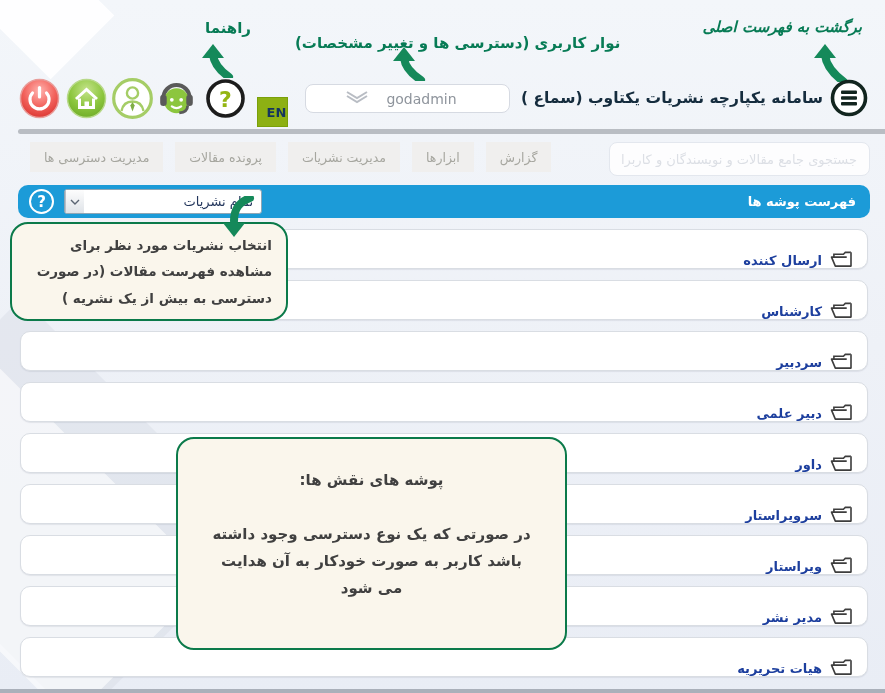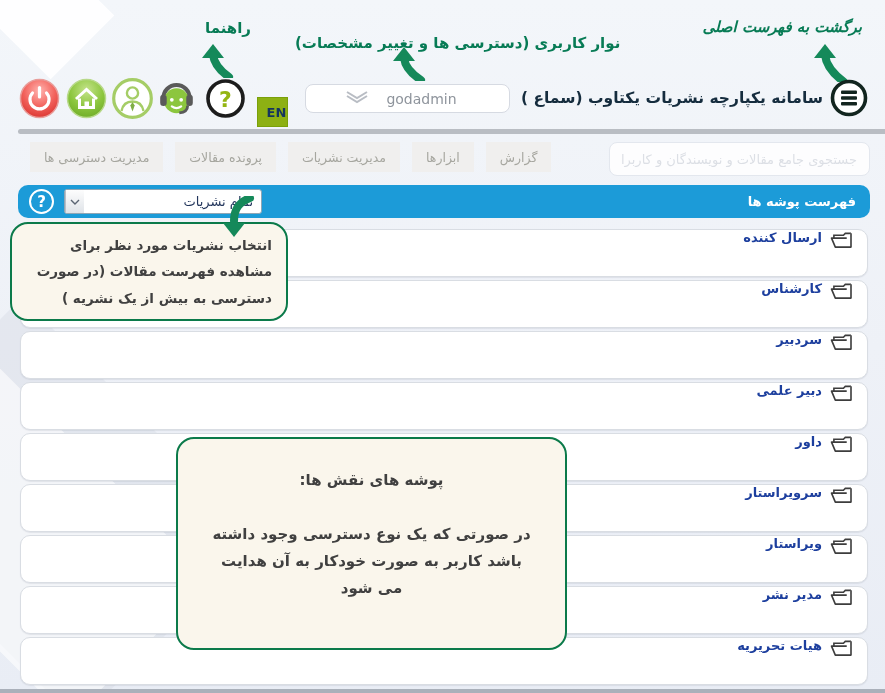--- a/index.html
+++ b/index.html
@@ -70,23 +70,23 @@
     border:1px solid #8fa6b5; border-radius:3px; display:flex; align-items:center; cursor:pointer;
   }
   .journal-select .val{ font-size:13px; color:#23365c; padding:0 8px; flex:1; }
   .journal-select .sel-btn{
     width:19px; height:23px; border-left:1px solid #b9bec6; background:linear-gradient(180deg,#fdfdfd,#dfe3e8);
     display:flex; align-items:center; justify-content:center;
   }
 
   
   .row{
-    position:absolute; left:20px; width:848px; height:48px; background:#fff;
+    position:absolute; left:20px; width:848px; height:40px; background:#fff;
     border:1px solid #d9dde3; border-radius:10px; box-shadow:0 1px 1px rgba(120,130,150,.15);
-    display:flex; align-items:flex-start; direction:rtl; padding:0 14px; cursor:pointer;
+    display:flex; align-items:flex-end; direction:rtl; padding:0 14px; cursor:pointer;
   }
   .row .flabel{ color:#1d3f9e; font-weight:bold; font-size:13px; margin-right:8px; }
 
   
   .callout{
     position:absolute; background:#faf6ec; border:2px solid #0b7a4a; border-radius:18px;
     color:#404040; font-weight:bold; direction:rtl; z-index:6;
   }
   .callout.c1{ left:10px; top:222px; width:278px; height:99px; padding:8px 14px; font-size:13.5px; line-height:1.95; text-align:right; }
   .callout.c2{ left:176px; top:437px; width:391px; height:213px; padding:28px 30px 0; font-size:15px; line-height:1.8; text-align:center; }

